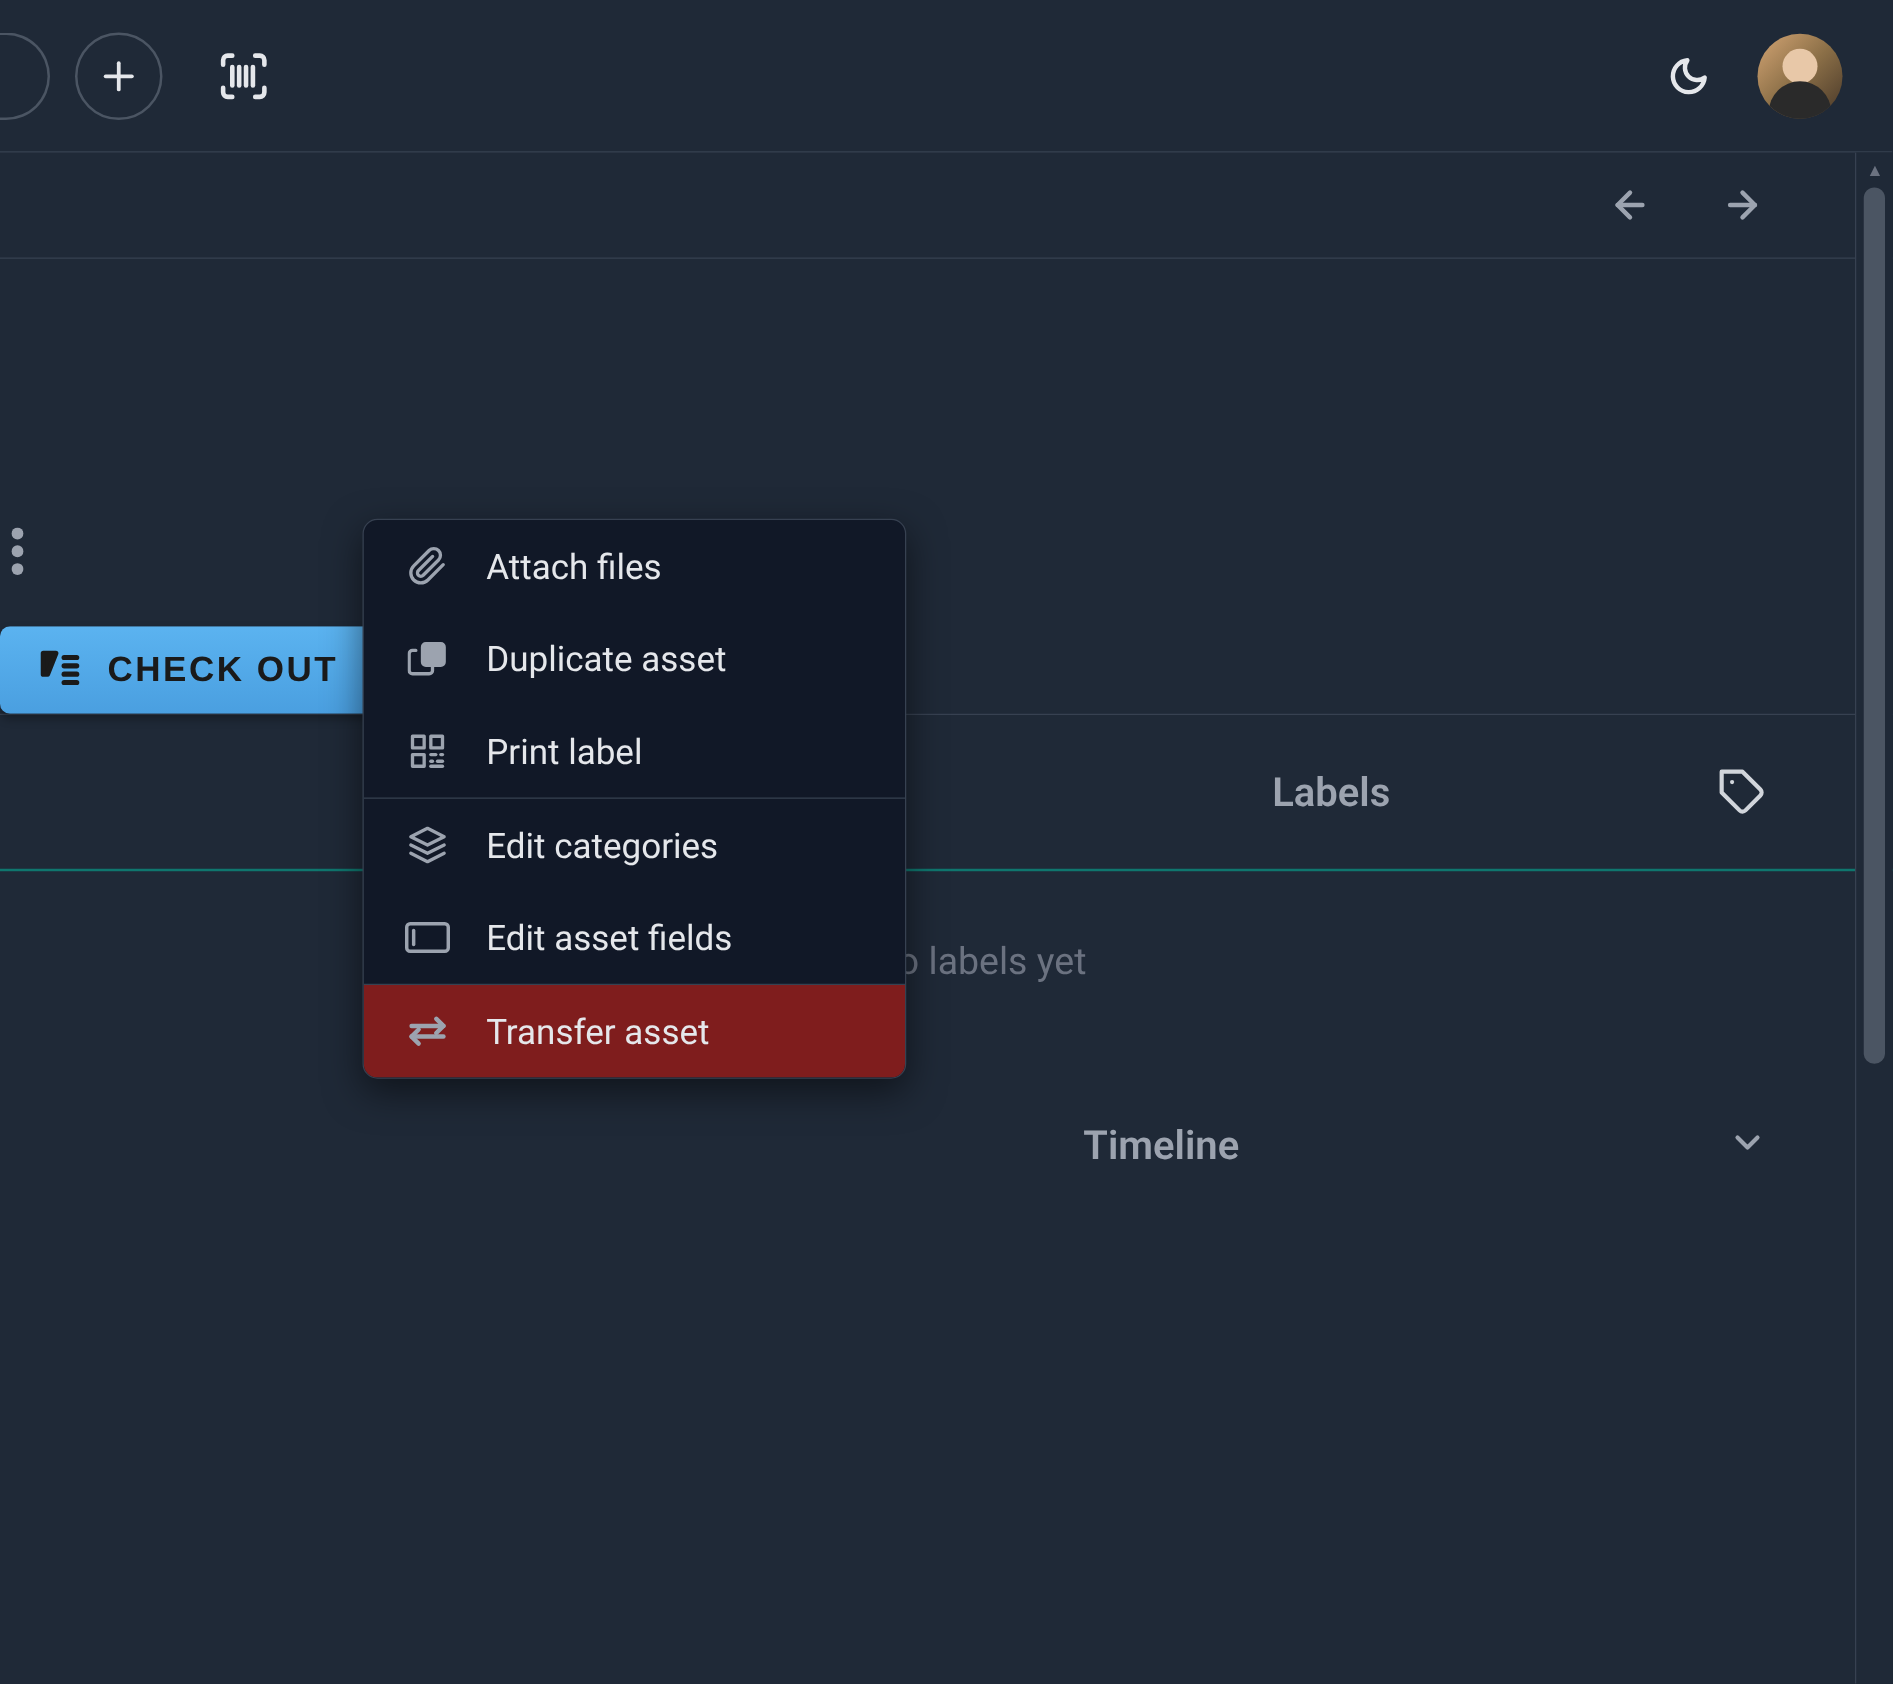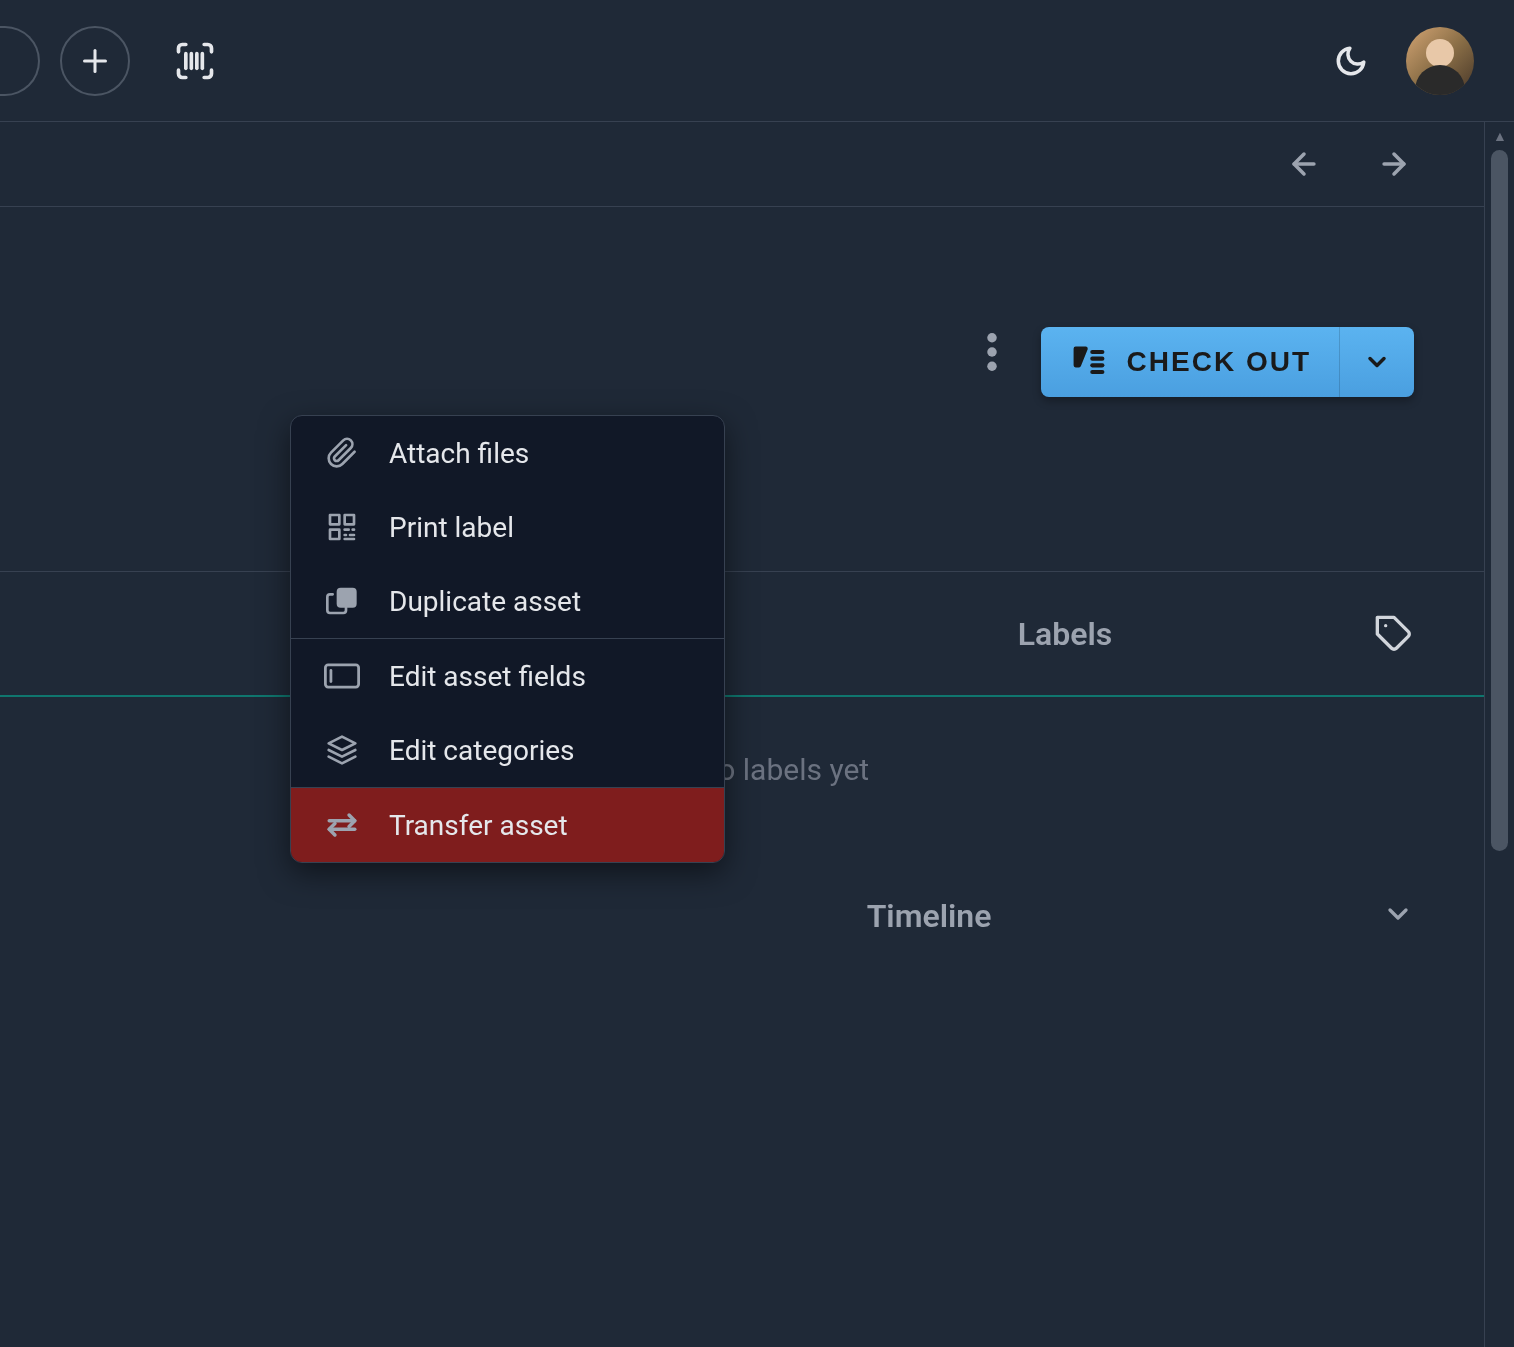--- a/index.html
+++ b/index.html
@@ -138,20 +138,21 @@
     
     .action-area {
       height: 365px;
       border-bottom: 1px solid #374151;
       position: relative;
       display: flex;
       align-items: flex-start;
       justify-content: flex-end;
       padding: 120px 100px 0 0;
       gap: 35px;
+      flex-direction: column;
     }
     
     .kebab-btn {
       width: 28px;
       height: 50px;
       display: flex;
       align-items: center;
       justify-content: center;
       cursor: pointer;
       color: #9ca3af;
@@ -447,60 +448,60 @@
     <div class="menu-item-icon">
       <svg width="32" height="32" viewBox="0 0 24 24" fill="none" stroke="currentColor" stroke-width="2" stroke-linecap="round" stroke-linejoin="round">
         <path d="M21.44 11.05l-9.19 9.19a6 6 0 0 1-8.49-8.49l9.19-9.19a4 4 0 0 1 5.66 5.66l-9.2 9.19a2 2 0 0 1-2.83-2.83l8.49-8.48"></path>
       </svg>
     </div>
     <span>Attach files</span>
   </div>
   <div class="menu-item">
     <div class="menu-item-icon">
       <svg width="32" height="32" viewBox="0 0 24 24" fill="none" stroke="currentColor" stroke-width="2" stroke-linecap="round" stroke-linejoin="round">
+        <rect x="9" y="3" width="13" height="13" rx="2" ry="2" fill="currentColor"></rect>
+        <path d="M5 7H3a2 2 0 0 0-2 2v10a2 2 0 0 0 2 2h10a2 2 0 0 0 2-2v-2"></path>
+      </svg>
+    </div>
+    <span>Duplicate asset</span>
+  </div>
+  <div class="menu-item">
+    <div class="menu-item-icon">
+      <svg width="32" height="32" viewBox="0 0 24 24" fill="none" stroke="currentColor" stroke-width="2" stroke-linecap="round" stroke-linejoin="round">
         <rect x="3" y="3" width="7" height="7"></rect>
         <rect x="14" y="3" width="7" height="7"></rect>
         <rect x="3" y="14" width="7" height="7"></rect>
         <line x1="14" y1="14" x2="17" y2="14"></line>
         <line x1="20" y1="14" x2="21" y2="14"></line>
         <line x1="14" y1="18" x2="15" y2="18"></line>
         <line x1="18" y1="18" x2="21" y2="18"></line>
         <line x1="14" y1="21" x2="21" y2="21"></line>
       </svg>
     </div>
     <span>Print label</span>
   </div>
-  <div class="menu-item">
-    <div class="menu-item-icon">
-      <svg width="32" height="32" viewBox="0 0 24 24" fill="none" stroke="currentColor" stroke-width="2" stroke-linecap="round" stroke-linejoin="round">
-        <rect x="9" y="3" width="13" height="13" rx="2" ry="2" fill="currentColor"></rect>
-        <path d="M5 7H3a2 2 0 0 0-2 2v10a2 2 0 0 0 2 2h10a2 2 0 0 0 2-2v-2"></path>
-      </svg>
-    </div>
-    <span>Duplicate asset</span>
-  </div>
   <div class="menu-divider"></div>
-  <div class="menu-item">
-    <div class="menu-item-icon">
-      <svg width="36" height="28" viewBox="0 0 26 18" fill="none" stroke="currentColor" stroke-width="2" stroke-linecap="round" stroke-linejoin="round">
-        <rect x="1" y="1" width="24" height="16" rx="2"></rect>
-        <line x1="5" y1="5" x2="5" y2="13"></line>
-      </svg>
-    </div>
-    <span>Edit asset fields</span>
-  </div>
   <div class="menu-item">
     <div class="menu-item-icon">
       <svg width="32" height="32" viewBox="0 0 24 24" fill="none" stroke="currentColor" stroke-width="2" stroke-linecap="round" stroke-linejoin="round">
         <polygon points="12 2 2 7 12 12 22 7 12 2"></polygon>
         <polyline points="2 17 12 22 22 17"></polyline>
         <polyline points="2 12 12 17 22 12"></polyline>
       </svg>
     </div>
     <span>Edit categories</span>
+  </div>
+  <div class="menu-item">
+    <div class="menu-item-icon">
+      <svg width="36" height="28" viewBox="0 0 26 18" fill="none" stroke="currentColor" stroke-width="2" stroke-linecap="round" stroke-linejoin="round">
+        <rect x="1" y="1" width="24" height="16" rx="2"></rect>
+        <line x1="5" y1="5" x2="5" y2="13"></line>
+      </svg>
+    </div>
+    <span>Edit asset fields</span>
   </div>
   <div class="menu-divider"></div>
   <div class="menu-item highlighted">
     <div class="menu-item-icon">
       <svg width="34" height="34" viewBox="0 0 24 24" fill="none" stroke="currentColor" stroke-width="2.5" stroke-linecap="round" stroke-linejoin="round">
         <line x1="3" y1="9" x2="21" y2="9"></line>
         <polyline points="17 5 21 9 17 13"></polyline>
         <line x1="21" y1="15" x2="3" y2="15"></line>
         <polyline points="7 11 3 15 7 19"></polyline>
       </svg>

